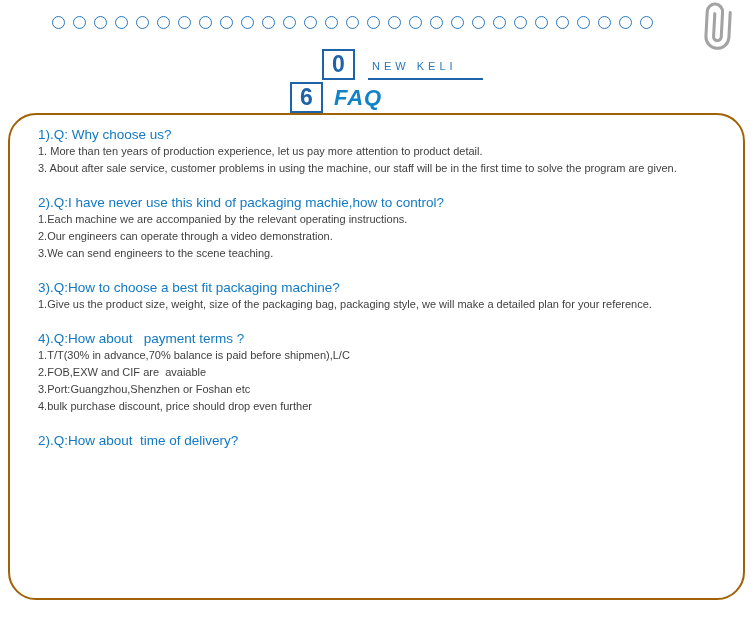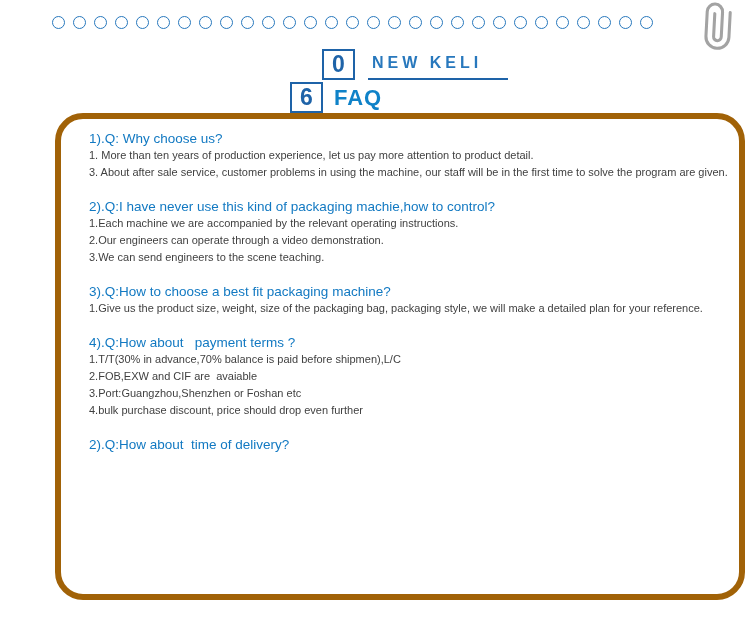--- a/index.html
+++ b/index.html
@@ -59,50 +59,50 @@
     justify-content: center;
     background: #fff;
   }
   .brand-wrap {
     margin-left: 13px;
     padding: 0 26px 6px 4px;
     border-bottom: 2px solid #1e63a8;
   }
   .brand {
     color: #2878bd;
-    font-size: 16px;
-    font-weight: bold;
+    font-size: 11px;
+    font-weight: normal;
     letter-spacing: 4px;
     white-space: nowrap;
   }
   .hdr-row2 {
     display: flex;
     align-items: center;
     margin-left: 290px;
     margin-top: 2px;
   }
   .faq-title {
     margin-left: 11px;
     color: #0f82c8;
     font-size: 22px;
     font-weight: bold;
     letter-spacing: 1px;
+    font-style: italic;
   }
   
   .panel {
     position: absolute;
     top: 113px;
     left: 8px;
     right: 8px;
     bottom: 19px;
-    border: 6px solid #a16207;
+    border: 2px solid #a16207;
     border-radius: 28px;
     padding: 11px 8px 10px 28px;
     background: #ffffff;
-    margin-left: 47px;
   }
   .faq-section { margin-top: 17px; }
   .faq-section:first-child { margin-top: 0; }
   .q {
     color: #1279c2;
     font-size: 13.5px;
     line-height: 17px;
     white-space: pre-wrap;
   }
   .a {

